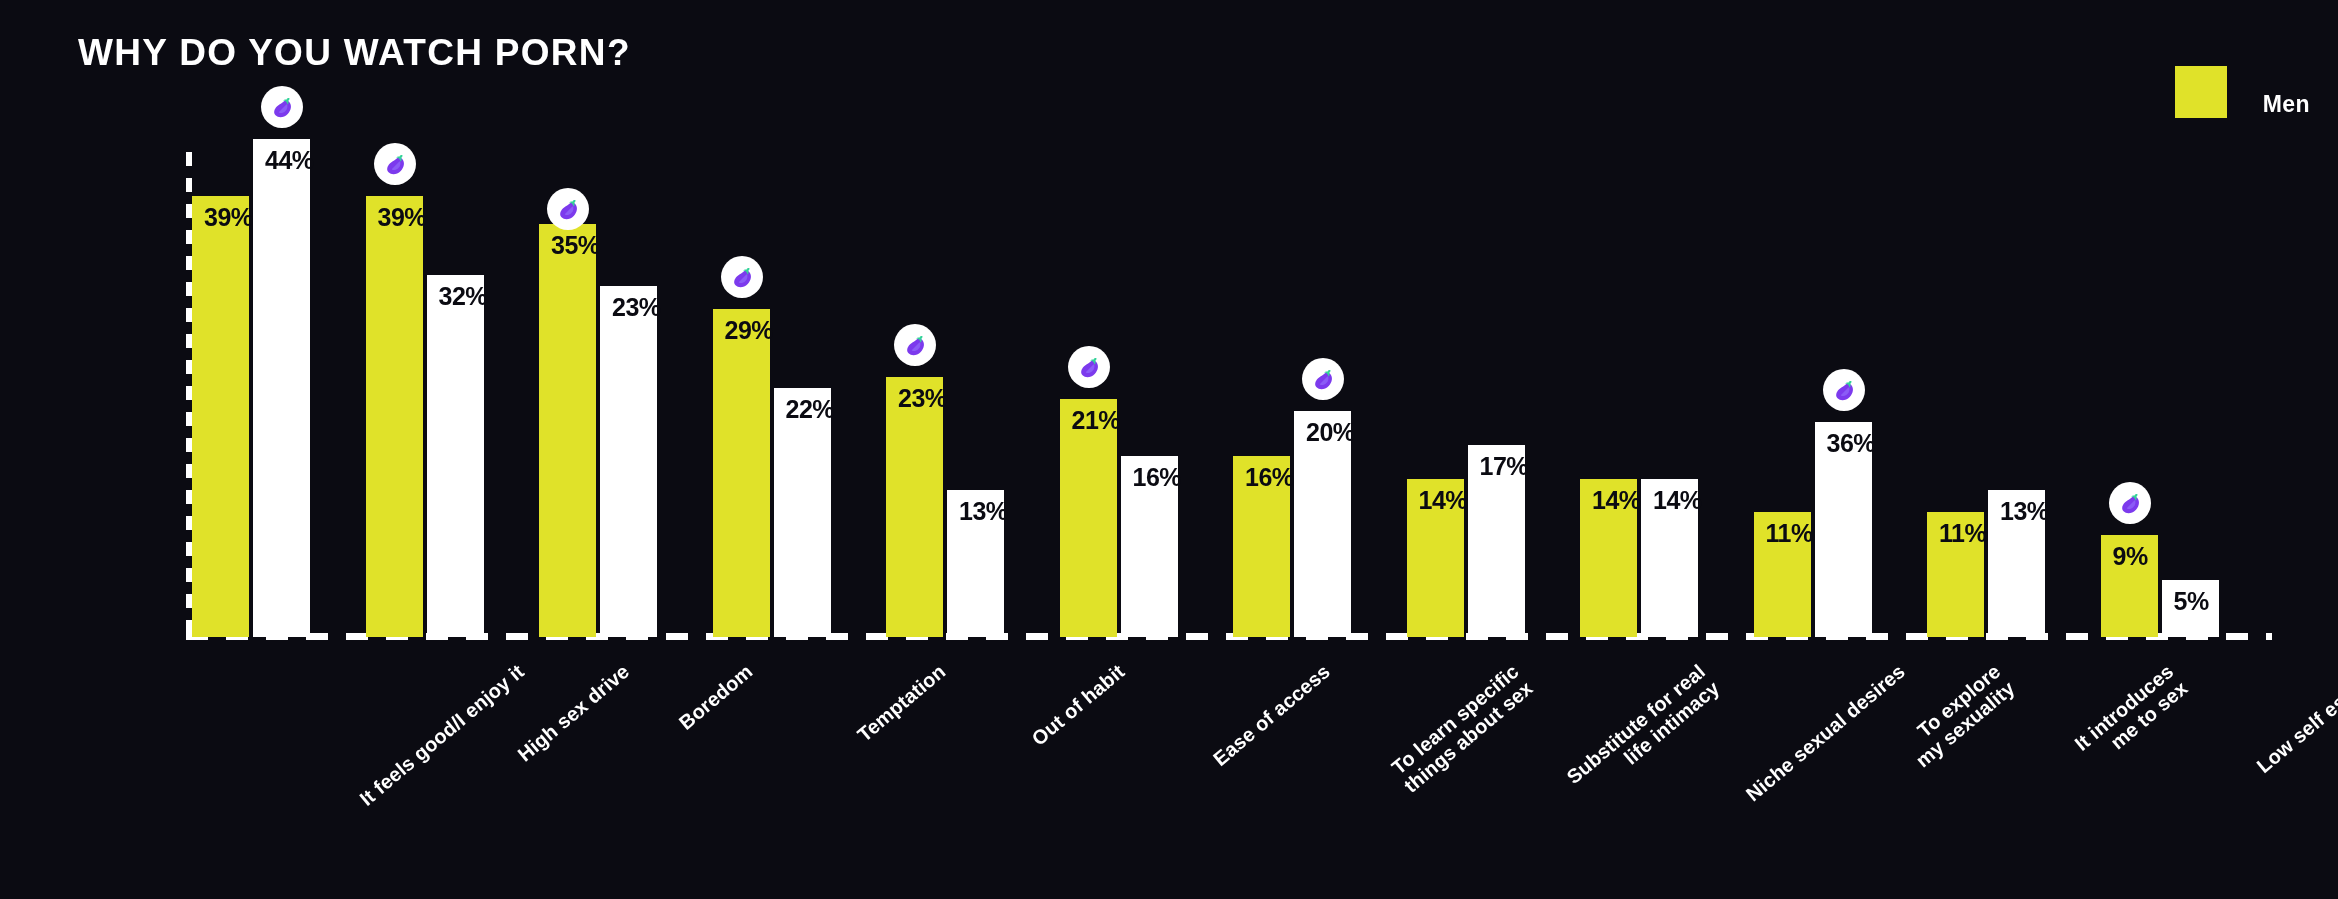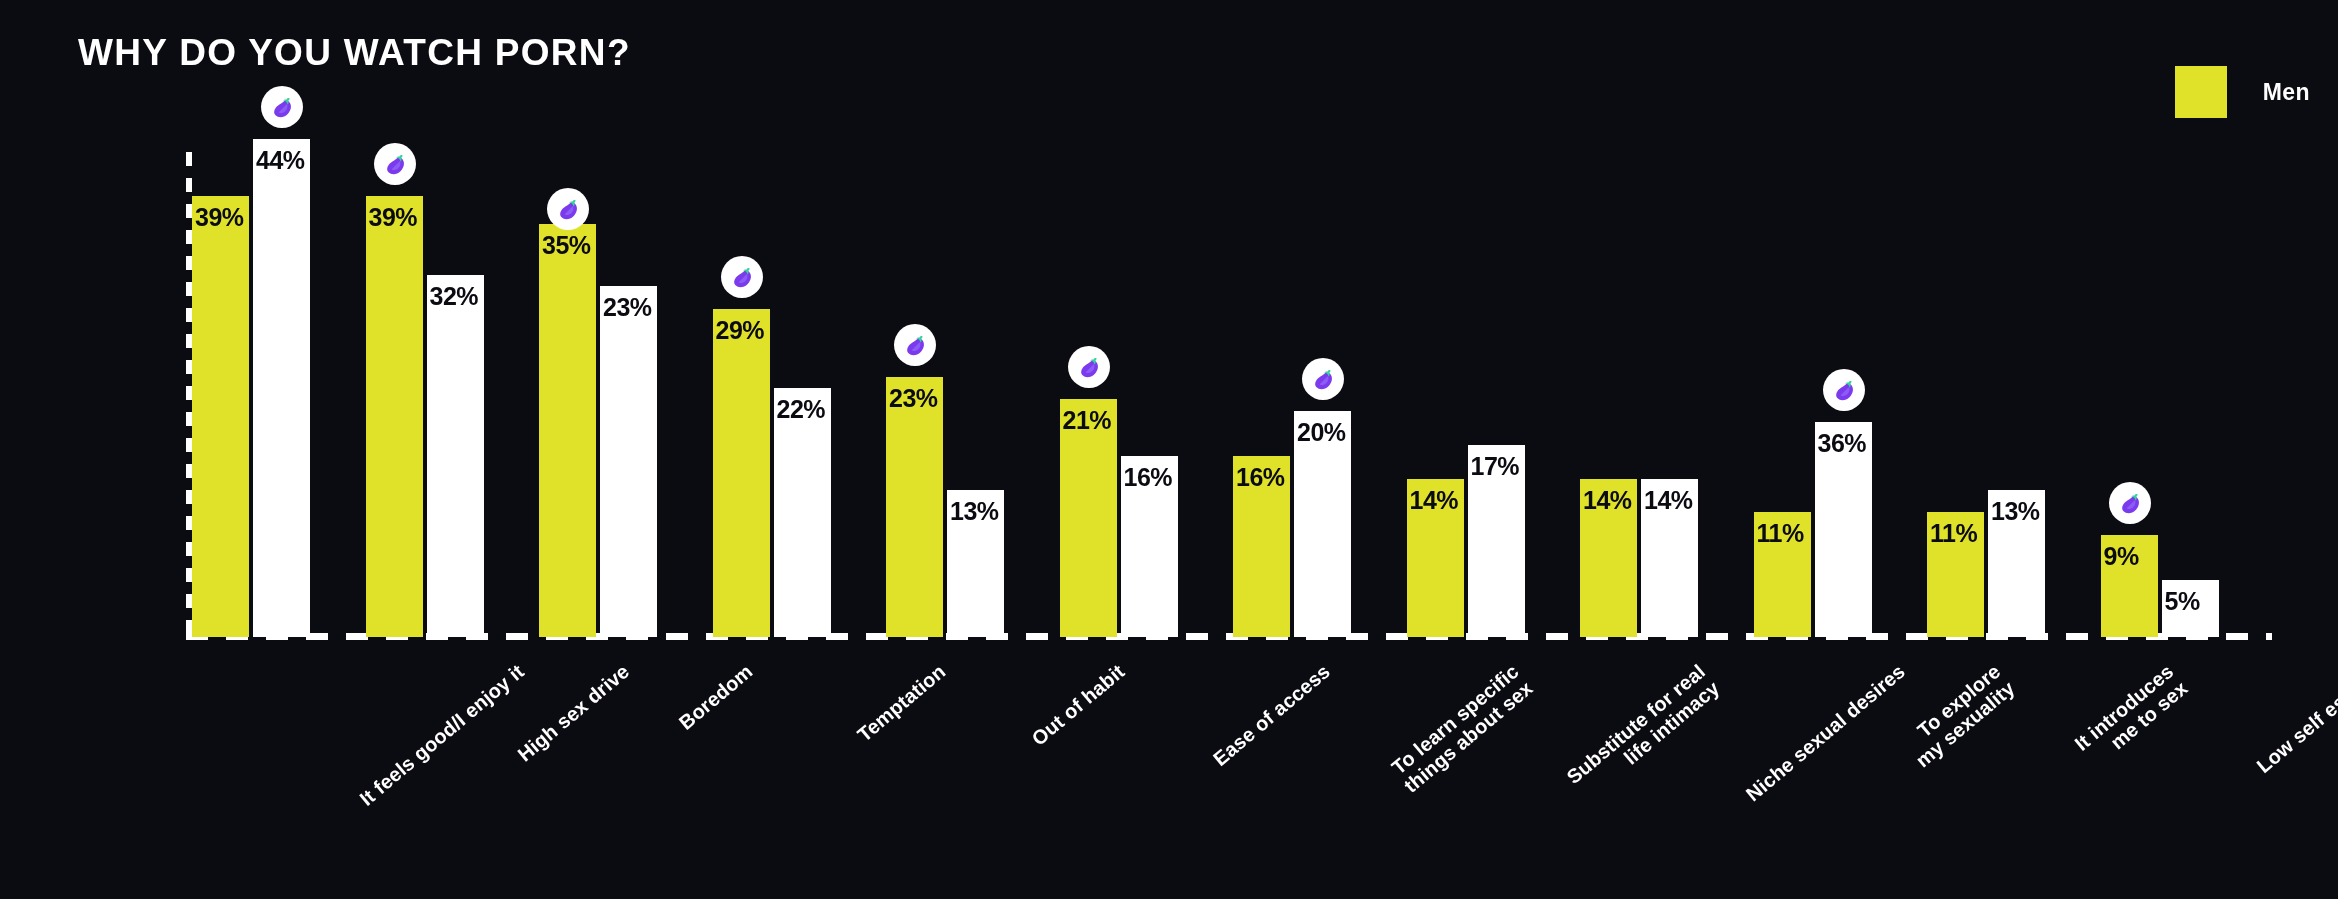--- a/index.html
+++ b/index.html
@@ -17,21 +17,21 @@
     position:absolute; left:78px; top:32px;
     color:#ffffff;
     font-size:37px; font-weight:bold;
     letter-spacing:1.3px;
     text-transform:uppercase;
     white-space:nowrap;
   }
 
   
   #legend { position:absolute; right:28px; top:66px; }
-  .legend-row { display:flex; align-items:center; height:52px; margin-bottom:48px; }
+  .legend-row { display:flex; align-items:flex-end; height:52px; margin-bottom:48px; }
   .legend-swatch { width:52px; height:52px; flex:0 0 52px; }
   .legend-label {
     margin-left:36px; color:#ffffff;
     font-size:23px; font-weight:bold; letter-spacing:.4px;
     white-space:nowrap;
   }
 
   
   #plot {
     position:absolute;
@@ -66,21 +66,21 @@
   .bar {
     position:absolute;
     bottom:0;
     width:57px;
   }
   .bar.men   { left:0px;  background:#e0e229; }
   .bar.women { left:61px; background:#ffffff; }
 
   .bar-value {
     position:absolute;
-    left:3px; top:7px;
+    left:12px; top:7px;
     color:#0b0b12;
     font-size:25px;
     font-weight:bold;
     letter-spacing:-0.5px;
     white-space:nowrap;
   }
 
   
   .badge {
     position:absolute;

